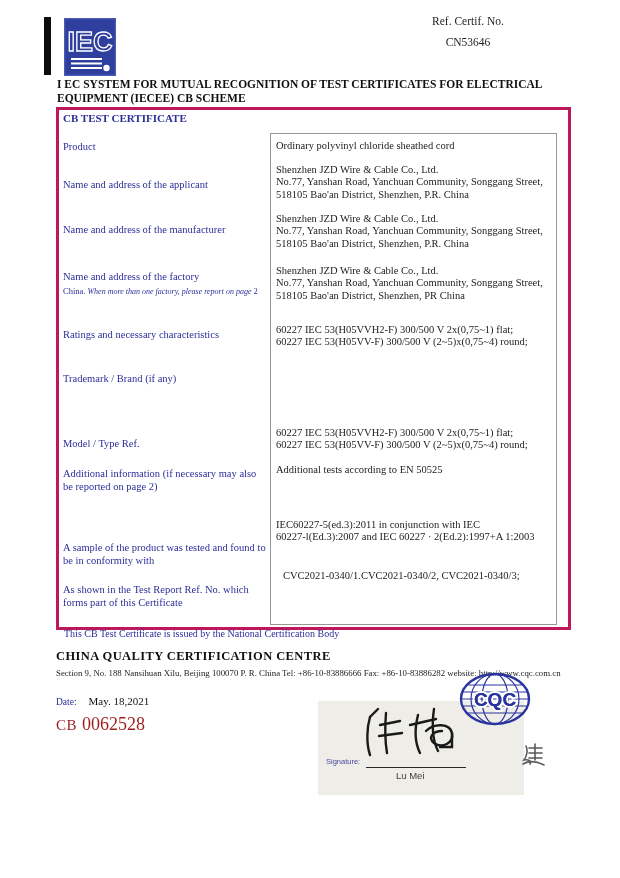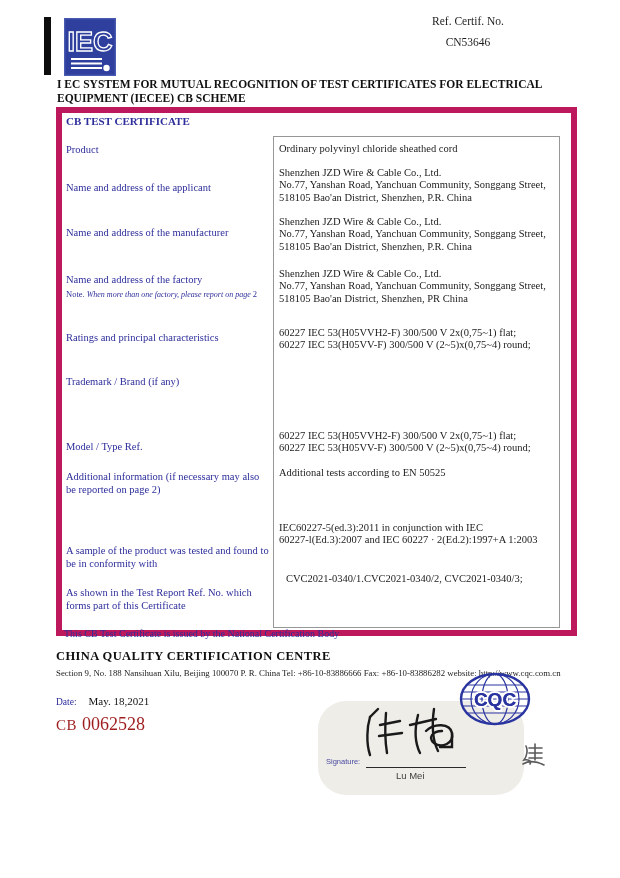--- a/index.html
+++ b/index.html
@@ -10,39 +10,39 @@
   .abs { position:absolute; }
 
   
   .iec-black-bar { left:44px; top:17px; width:7px; height:58px; background:#0d0d0d; }
   .iec-logo { left:64px; top:18px; }
   .ref-block { left:388px; top:15px; width:160px; text-align:center; font-size:11.5px; color:#1d1d1d; }
   .ref-number { margin-top:9px; }
   .scheme-title { left:57px; top:78px; width:528px; font-weight:bold; font-size:11.5px; line-height:1.18; color:#101010; }
 
   
-  .cert-box { left:56px; top:107px; width:509px; height:517px; border:6px solid #be185d; }
+  .cert-box { left:56px; top:107px; width:509px; height:517px; border:3px solid #be185d; }
   .cert-title { left:4px; top:2px; font-size:11px; font-weight:bold; color:#2d2d9b; }
   .value-box { left:211px; top:23px; width:285px; height:490px; border:1px solid #979797; }
   .lbl { color:#2d2d9b; font-size:10.5px; line-height:1.22; width:205px; }
   .val { color:#1c1c1c; font-size:10.5px; line-height:1.18; width:272px; left:5px; white-space:pre-line; }
   .note-line { font-size:8.5px; color:#2d2d9b; }
   .note-line .it { font-style:italic; font-size:8px; }
 
   
   .issued-note { left:64px; top:628px; font-size:10px; color:#2d2d9b; }
   .ncb-name { left:56px; top:649px; font-size:12.5px; font-weight:bold; letter-spacing:0.4px; color:#101010; }
   .ncb-address { left:56px; top:668px; font-size:8.8px; color:#1c1c1c; }
   .date-row { left:56px; top:691px; }
   .date-label { font-size:9.5px; color:#2d2d9b; }
   .date-value { font-size:11px; color:#141414; margin-left:12px; }
   .cb-row { left:56px; top:714px; color:#9e1d1d; }
   .cb-prefix { font-size:15px; letter-spacing:0.5px; }
   .cb-number { font-size:18px; margin-left:5px; }
-  .scan-region { left:318px; top:701px; width:206px; height:94px; background:#eeede8;border-radius:28px; }
+  .scan-region { left:318px; top:701px; width:206px; height:94px; background:#eeede8; }
   .sig-script { left:38px; top:2px; }
   .sig-label { left:8px; top:56px; font-family:"Liberation Sans", sans-serif; font-size:7.5px; color:#4a4aa0; }
   .sig-line { left:48px; top:66px; width:100px; height:1px; background:#2a2a2a; }
   .sig-name { left:78px; top:69px; font-family:"Liberation Sans", sans-serif; font-size:9.5px; color:#3d3d3d; }
   .cqc-logo { left:456px; top:671px; }
   .stamp-char { left:520px; top:742px; }
 </style>
 </head>
 <body>
 
@@ -69,23 +69,23 @@
   <div class="abs scheme-title">I EC SYSTEM FOR MUTUAL RECOGNITION OF TEST CERTIFICATES FOR ELECTRICAL EQUIPMENT (IECEE) CB SCHEME</div>
 
   <div class="abs cert-box">
     <div class="abs cert-title">CB TEST CERTIFICATE</div>
 
     <div class="abs lbl" style="left:4px; top:31px;">Product</div>
     <div class="abs lbl" style="left:4px; top:69px;">Name and address of the applicant</div>
     <div class="abs lbl" style="left:4px; top:114px;">Name and address of the manufacturer</div>
     <div class="abs lbl" style="left:4px; top:161px;">Name and address of the factory</div>
     <div class="abs note-line" style="left:4px; top:176px;">
-      <span>Note.</span><span class="it"> When more than one factory, please report on page </span><span>2</span>
+      <span>China.</span><span class="it"> When more than one factory, please report on page </span><span>2</span>
     </div>
-    <div class="abs lbl" style="left:4px; top:219px;">Ratings and principal characteristics</div>
+    <div class="abs lbl" style="left:4px; top:219px;">Ratings and necessary characteristics</div>
     <div class="abs lbl" style="left:4px; top:263px;">Trademark / Brand (if any)</div>
     <div class="abs lbl" style="left:4px; top:328px;">Model / Type Ref.</div>
     <div class="abs lbl" style="left:4px; top:358px;">Additional information (if necessary may also be reported on page 2)</div>
     <div class="abs lbl" style="left:4px; top:432px;">A sample of the product was tested and found to be in conformity with</div>
     <div class="abs lbl" style="left:4px; top:474px;">As shown in the Test Report Ref. No. which forms part of this Certificate</div>
 
     <div class="abs value-box">
       <div class="abs val" style="top:6px;">Ordinary polyvinyl chloride sheathed cord</div>
       <div class="abs val" style="top:30px;">Shenzhen JZD Wire &amp; Cable Co., Ltd.
 No.77, Yanshan Road, Yanchuan Community, Songgang Street,

